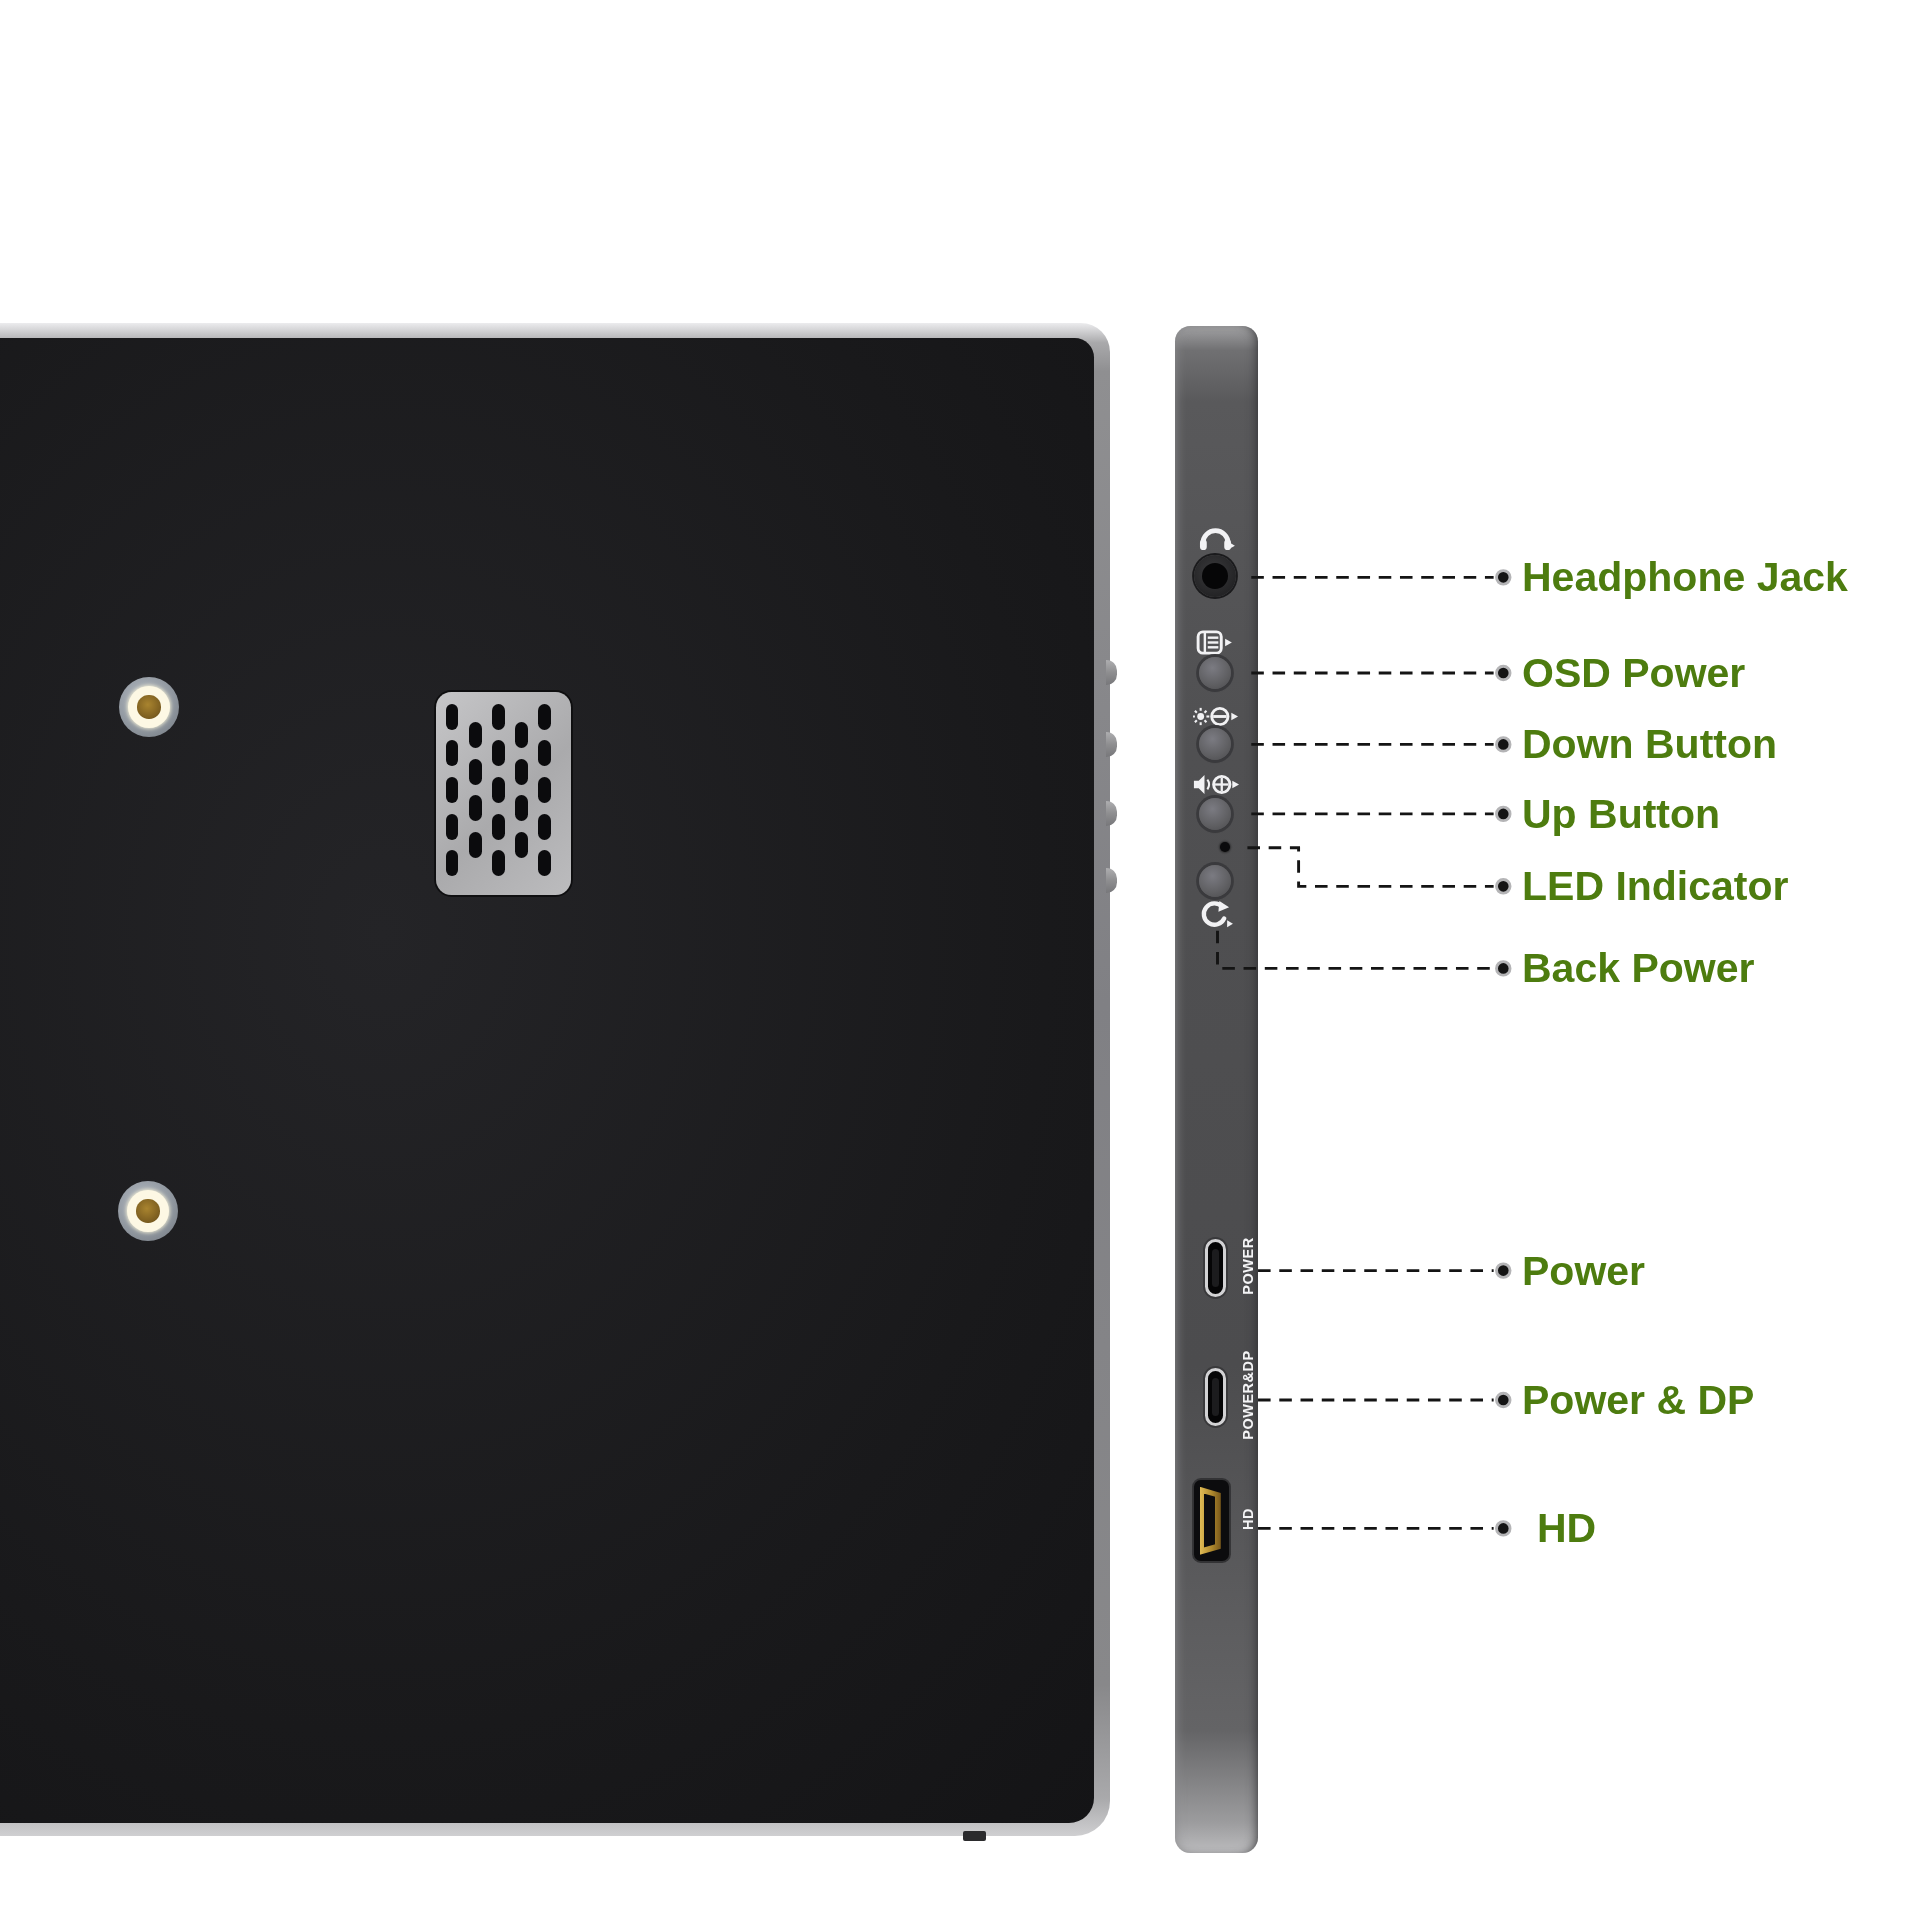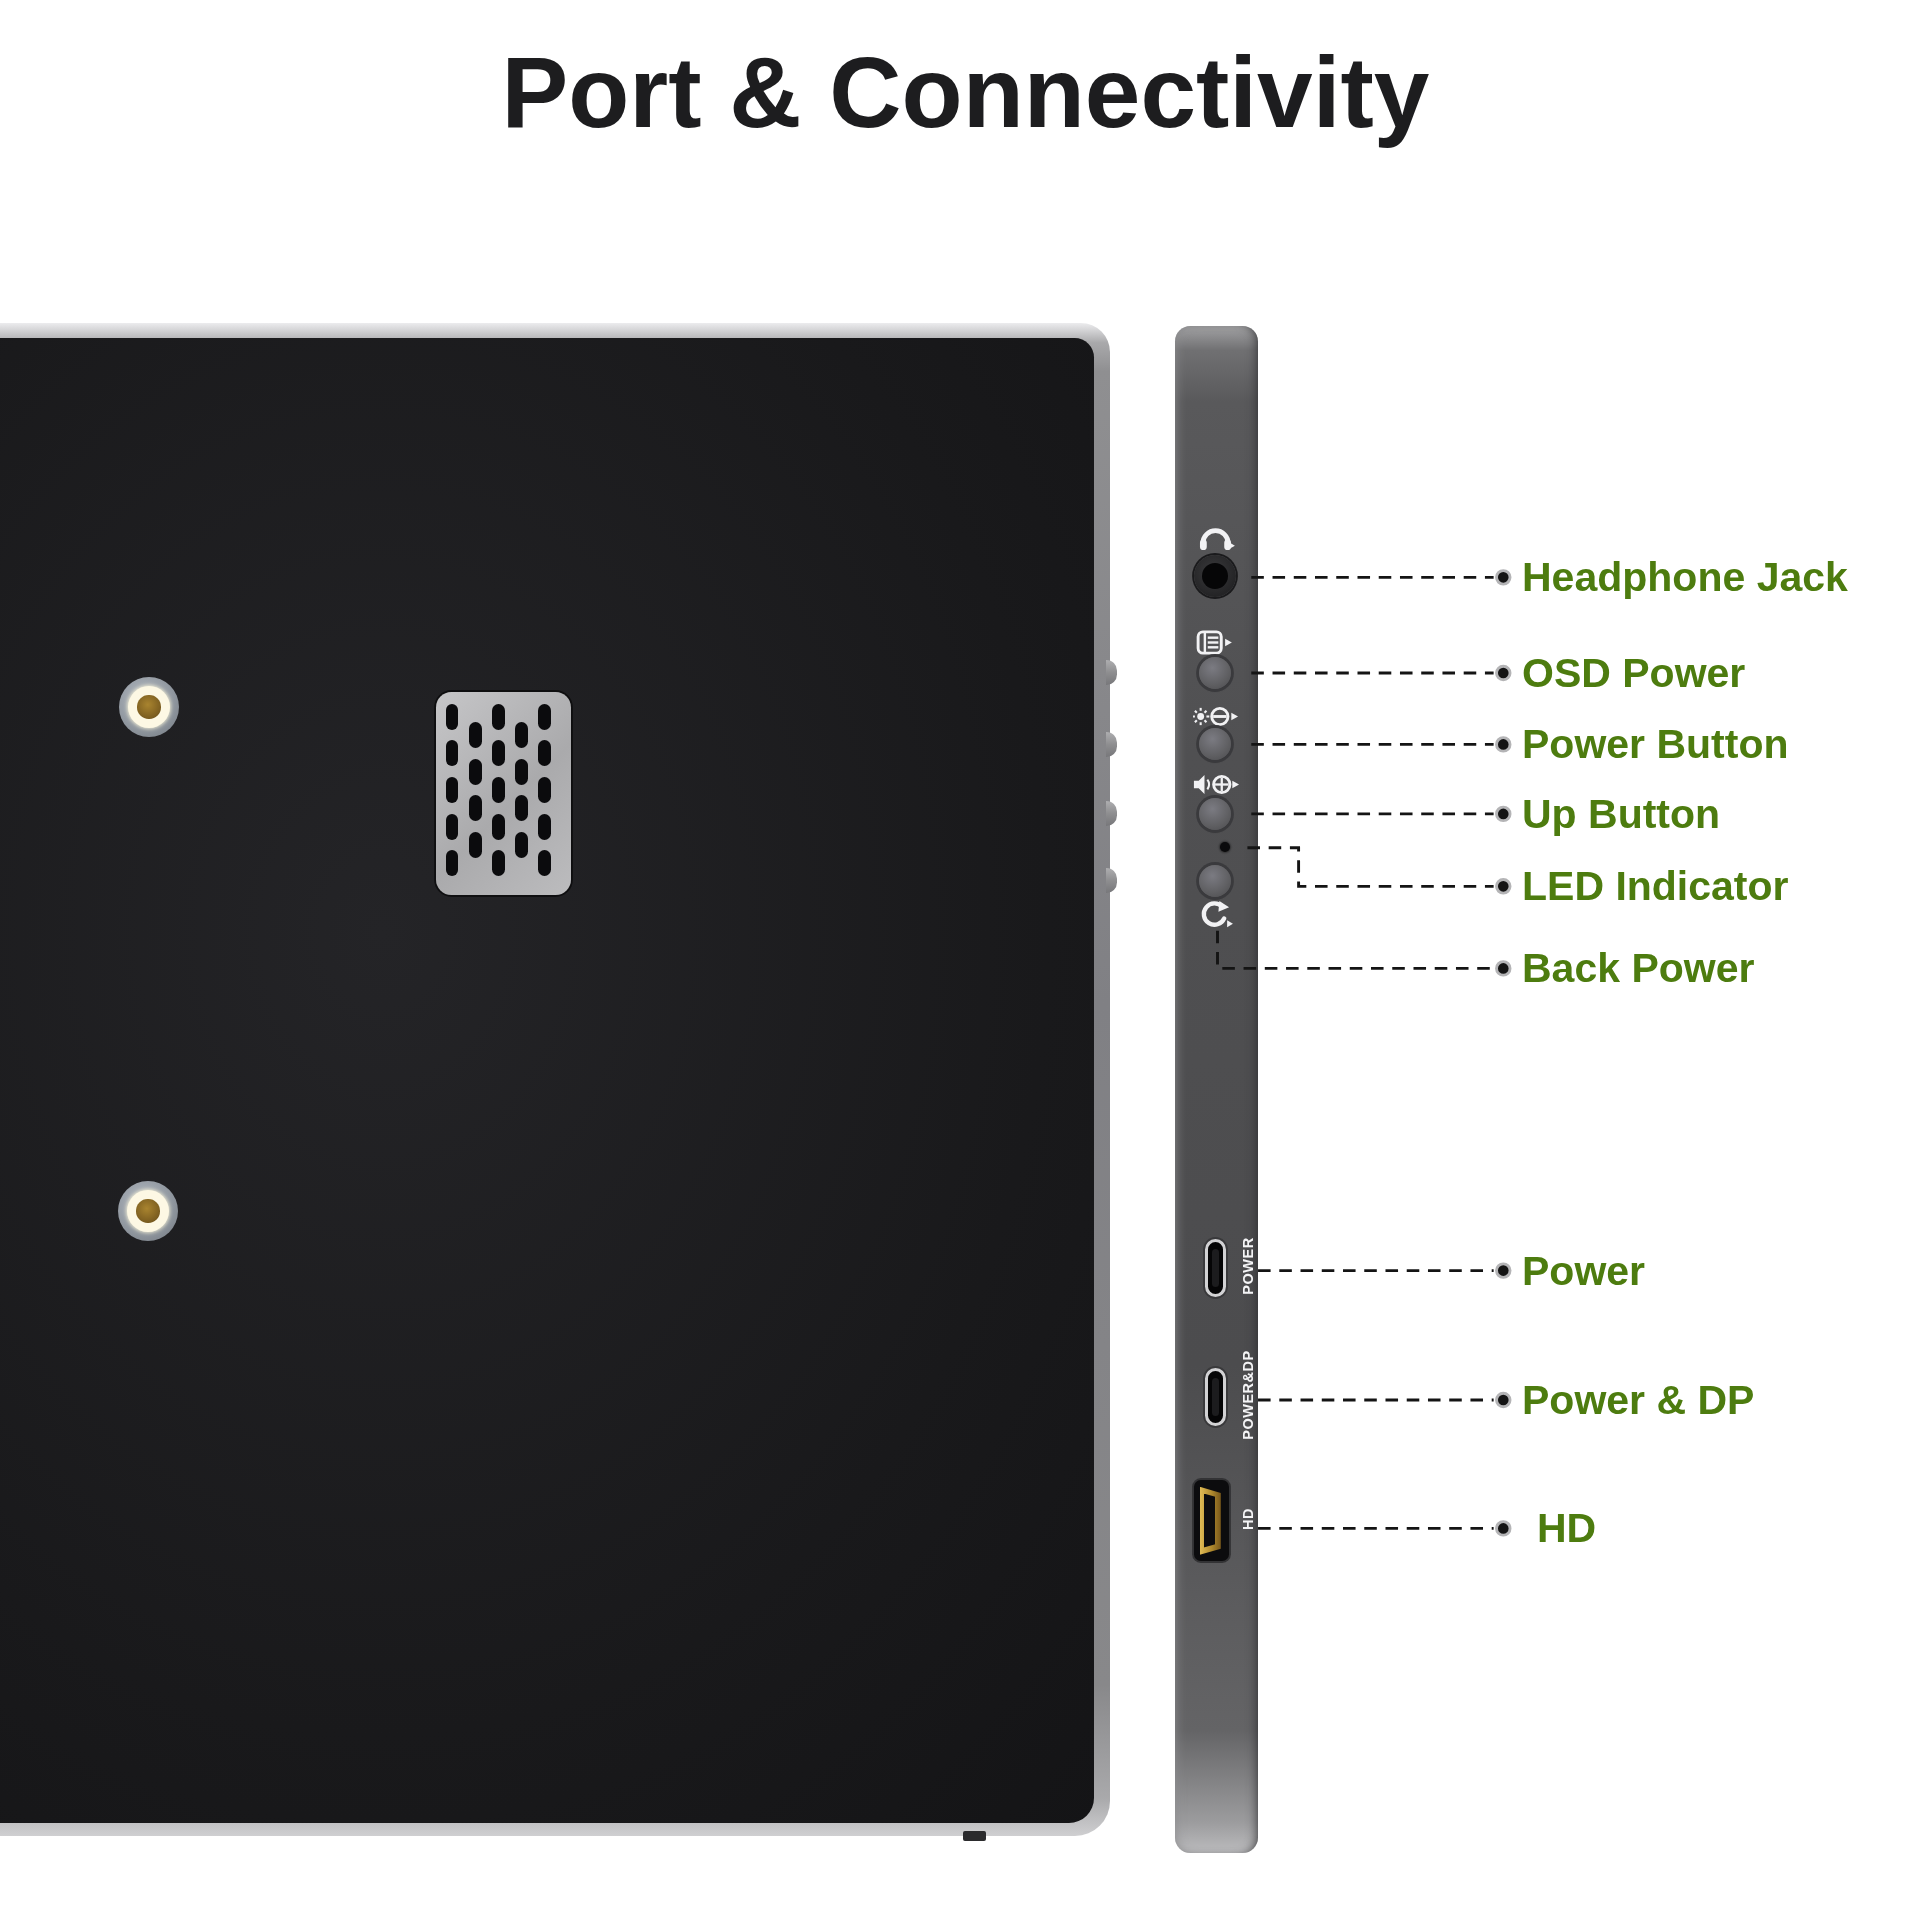--- a/index.html
+++ b/index.html
@@ -100,21 +100,20 @@
     position:absolute;left:1522px;height:50px;line-height:50px;
     font-size:41px;font-weight:700;color:#4d7c0f;white-space:nowrap;
   }
   .icon-svg{display:block;}
 </style>
 </head>
 <body>
 
 <div class="stage">
 
-  <h1 class="title">Port &amp; Connectivity</h1>
 
   <div class="back-panel">
     <div class="back-face"></div>
   </div>
 
   <div class="screw screw1">
     <div class="ring"></div>
     <div class="collar"></div>
     <div class="gold"></div>
   </div>
@@ -250,21 +249,21 @@
       <circle cx="1557" cy="918" r="7"></circle>
       <circle cx="1557" cy="1003" r="7"></circle>
       <circle cx="1557" cy="1316" r="7"></circle>
       <circle cx="1557" cy="1450" r="7"></circle>
       <circle cx="1557" cy="1583" r="7"></circle>
     </g>
   </svg>
 
   <div class="callout" style="top:552px">Headphone Jack</div>
   <div class="callout" style="top:648px">OSD Power</div>
-  <div class="callout" style="top:719px">Power Button</div>
+  <div class="callout" style="top:719px">Down Button</div>
   <div class="callout" style="top:789px">Up Button</div>
   <div class="callout" style="top:861px">LED Indicator</div>
   <div class="callout" style="top:943px">Back Power</div>
   <div class="callout" style="top:1246px">Power</div>
   <div class="callout" style="top:1375px">Power &amp; DP</div>
   <div class="callout" style="top:1503px;left:1537px">HD</div>
 
 </div>
 
 

